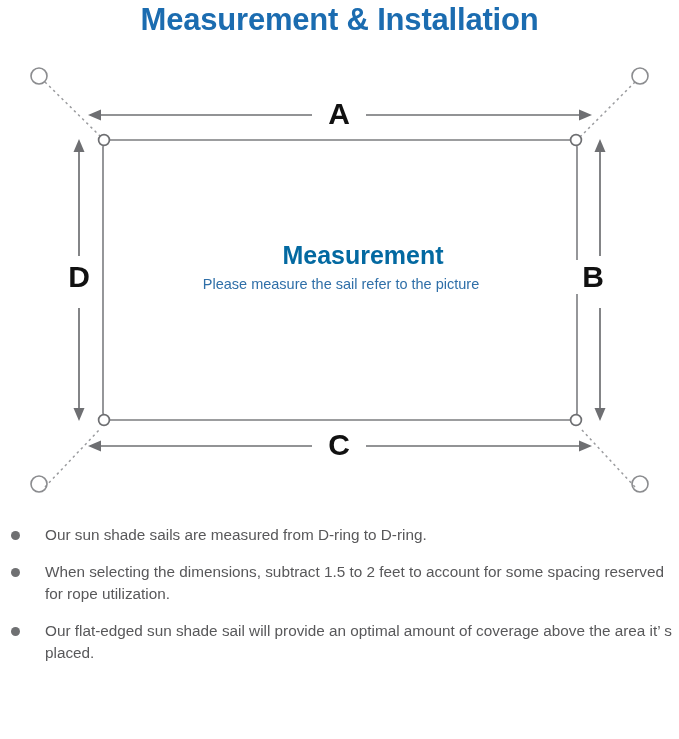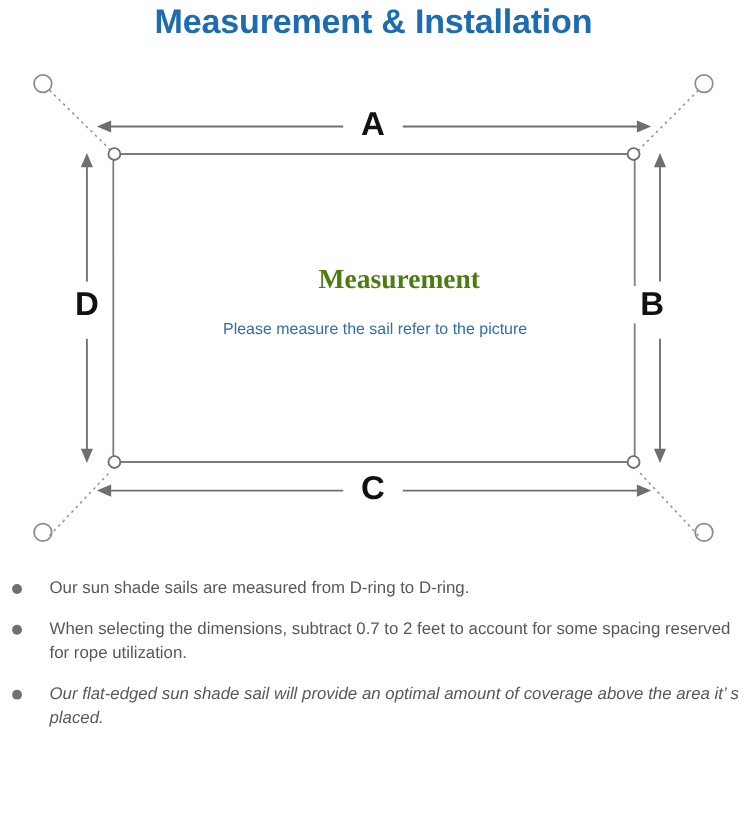--- a/index.html
+++ b/index.html
@@ -56,30 +56,30 @@
   
   #center-block {
     position: absolute;
     left: 104px;
     top: 240px;
     width: 474px;
     text-align: center;
     pointer-events: none;
   }
   #center-title {
-    font-family: Liberation Serif, serif;
+    font-family: Liberation Sans, sans-serif;
     font-size: 25px;
     font-weight: bold;
-    color: #4d7c0f;
+    color: #0369a1;
     line-height: 30px;
     white-space: nowrap;
     padding-left: 44px;
   }
   #center-sub {
-    margin-top: 20px;
+    margin-top: 4px;
     font-family: "Liberation Sans", sans-serif;
     font-size: 14.5px;
     font-weight: normal;
     color: #2f6fa8;
     line-height: 20px;
     white-space: nowrap;
   }
 
   
   .dim-letter {
@@ -108,21 +108,21 @@
     position: relative;
     display: block;
     padding-left: 45px;
     padding-right: 6px;
     margin-bottom: 15px;
     font-family: "Liberation Sans", sans-serif;
     font-size: 15.3px;
     line-height: 22px;
     color: #58585a;
   }
-  .note-row:last-child { margin-bottom: 0; font-style: italic; }
+  .note-row:last-child { margin-bottom: 0; }
   .note-bullet {
     position: absolute;
     left: 11px;
     top: 7px;
     width: 9px;
     height: 9px;
     border-radius: 50%;
     background: #6f7072;
   }
   .note-text { display: block; }
@@ -201,21 +201,21 @@
   <div id="notes">
 
     <div class="note-row">
       <span class="note-bullet"></span>
       <span class="note-text">Our sun shade sails are measured from D-ring to D-ring.</span>
     </div>
 
 
     <div class="note-row">
       <span class="note-bullet"></span>
-      <span class="note-text">When selecting the dimensions, subtract 0.7 to 2 feet to account for some spacing reserved for rope utilization.</span>
+      <span class="note-text">When selecting the dimensions, subtract 1.5 to 2 feet to account for some spacing reserved for rope utilization.</span>
     </div>
 
 
     <div class="note-row">
       <span class="note-bullet"></span>
       <span class="note-text">Our flat-edged sun shade sail will provide an optimal amount of coverage above the area it’ s placed.</span>
     </div>
 
   </div>
 </div>

